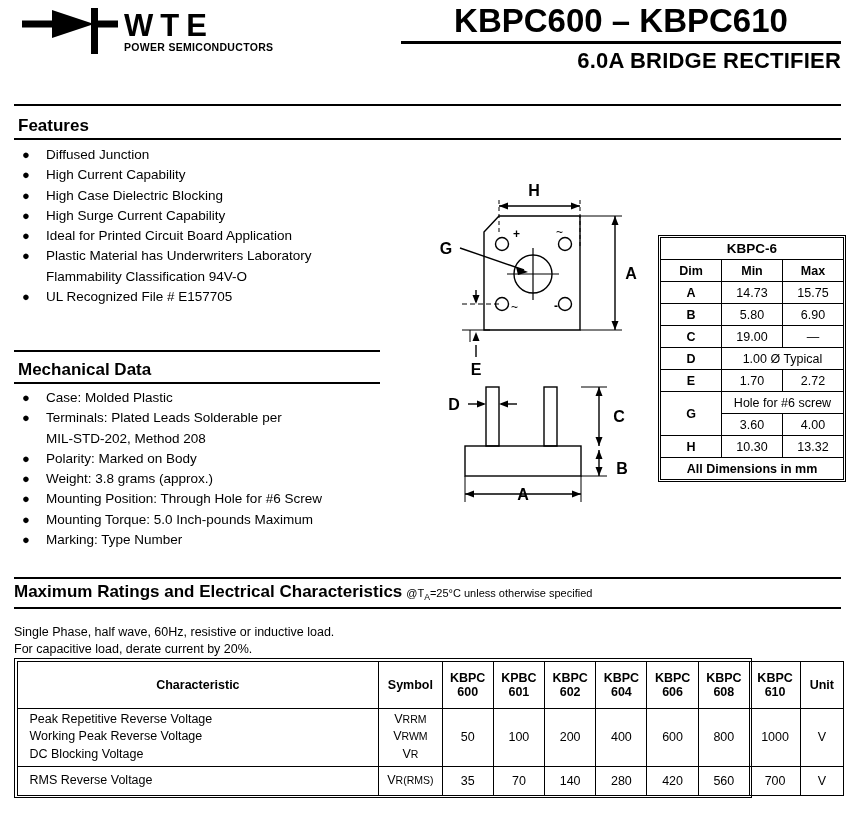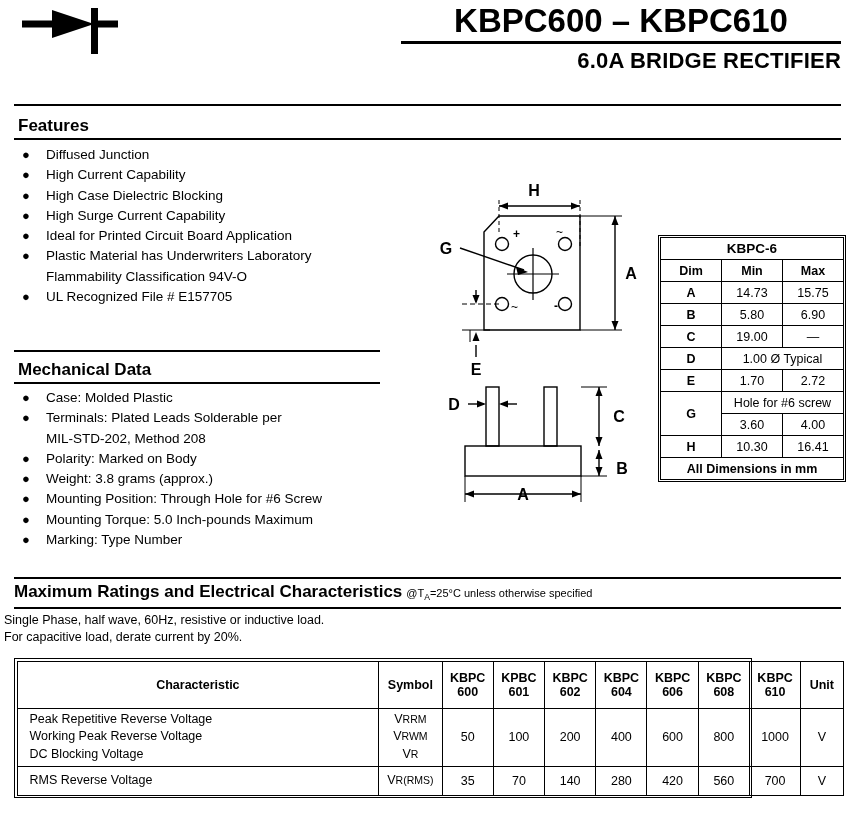--- a/index.html
+++ b/index.html
@@ -161,23 +161,24 @@
     font-weight: bold;
     white-space: nowrap;
   }
   .mr-cond {
     font-size: 11px;
     font-weight: normal;
     margin-left: 4px;
   }
   .mr-note {
     position: absolute;
-    left: 4px;
+    left: 14px;
     font-size: 12.5px;
     line-height: 17px;
+    margin-top: 12px;
   }
 
   
   .mtable-wrap {
     position: absolute;
     left: 14px; top: 658px;
     width: 738px;
   }
   table.mtable {
     border-collapse: collapse;
@@ -213,20 +214,24 @@
 
   <div class="header">
 
     <div class="logo-block">
       <svg class="diode-sym" width="96" height="46" viewBox="0 0 96 46">
         <rect x="0" y="12.5" width="34" height="7" fill="#000"></rect>
         <polygon points="30,2 30,30 72,16" fill="#000"></polygon>
         <rect x="69" y="0" width="7" height="46" fill="#000"></rect>
         <rect x="73" y="12.5" width="23" height="7" fill="#000"></rect>
       </svg>
+      <div class="logo-text">
+        <div class="logo-wte">WTE</div>
+        <div class="logo-sub">POWER SEMICONDUCTORS</div>
+      </div>
     </div>
 
     <div class="title-block">
       <div class="title-main">KBPC600 – KBPC610</div>
       <div class="title-rule"></div>
       <div class="title-sub">6.0A BRIDGE RECTIFIER</div>
     </div>
   </div>
 
   <div class="rule-full" style="top:104px;"></div>
@@ -425,21 +430,21 @@
           <td class="dt-dim" rowspan="2">G</td>
           <td colspan="2">Hole for #6 screw</td>
         </tr>
         <tr>
           <td>3.60</td>
           <td>4.00</td>
         </tr>
         <tr>
           <td class="dt-dim">H</td>
           <td>10.30</td>
-          <td>16.41</td>
+          <td>13.32</td>
         </tr>
         <tr>
           <td class="dt-foot" colspan="3">All Dimensions in mm</td>
         </tr>
       </tbody>
         </table>
     </div>
   </div>
 
   <div class="rule-full" style="top:577px;"></div>

